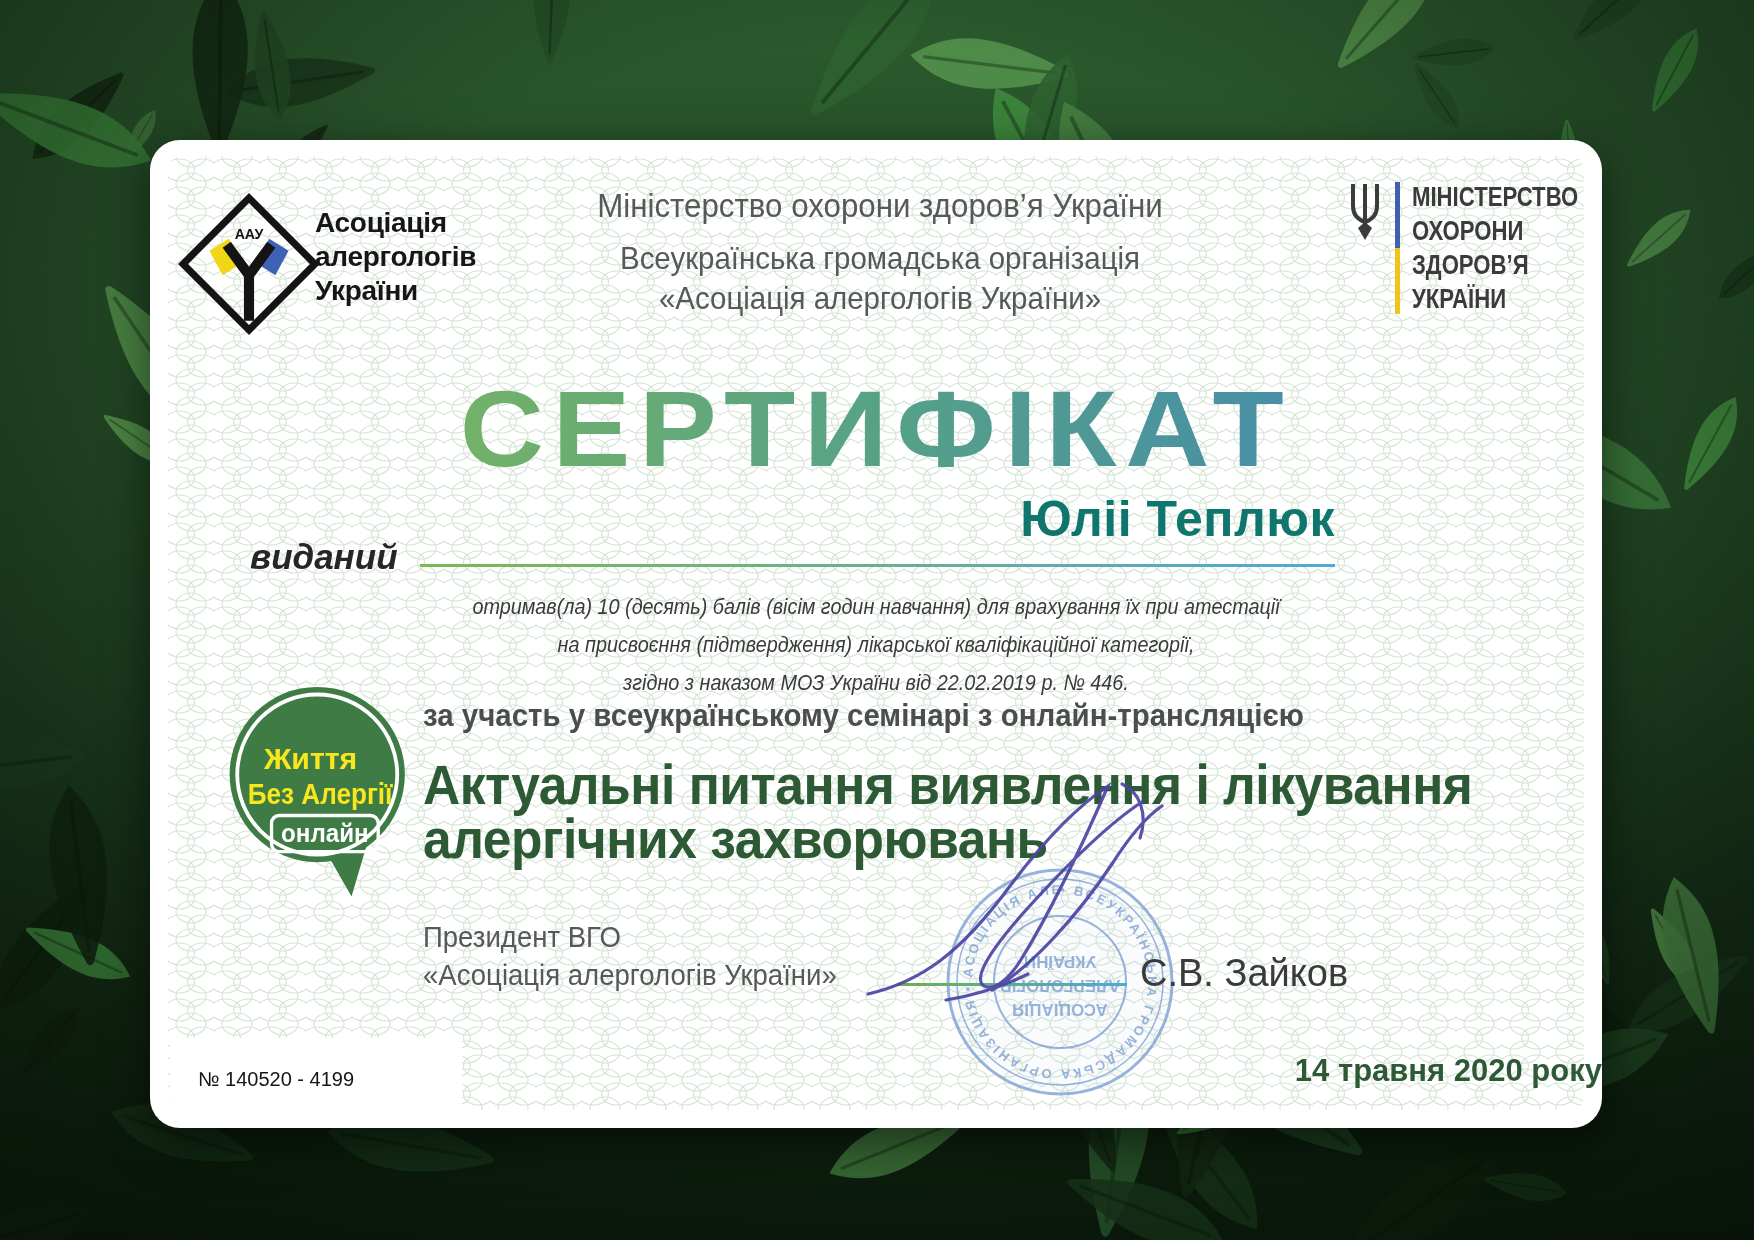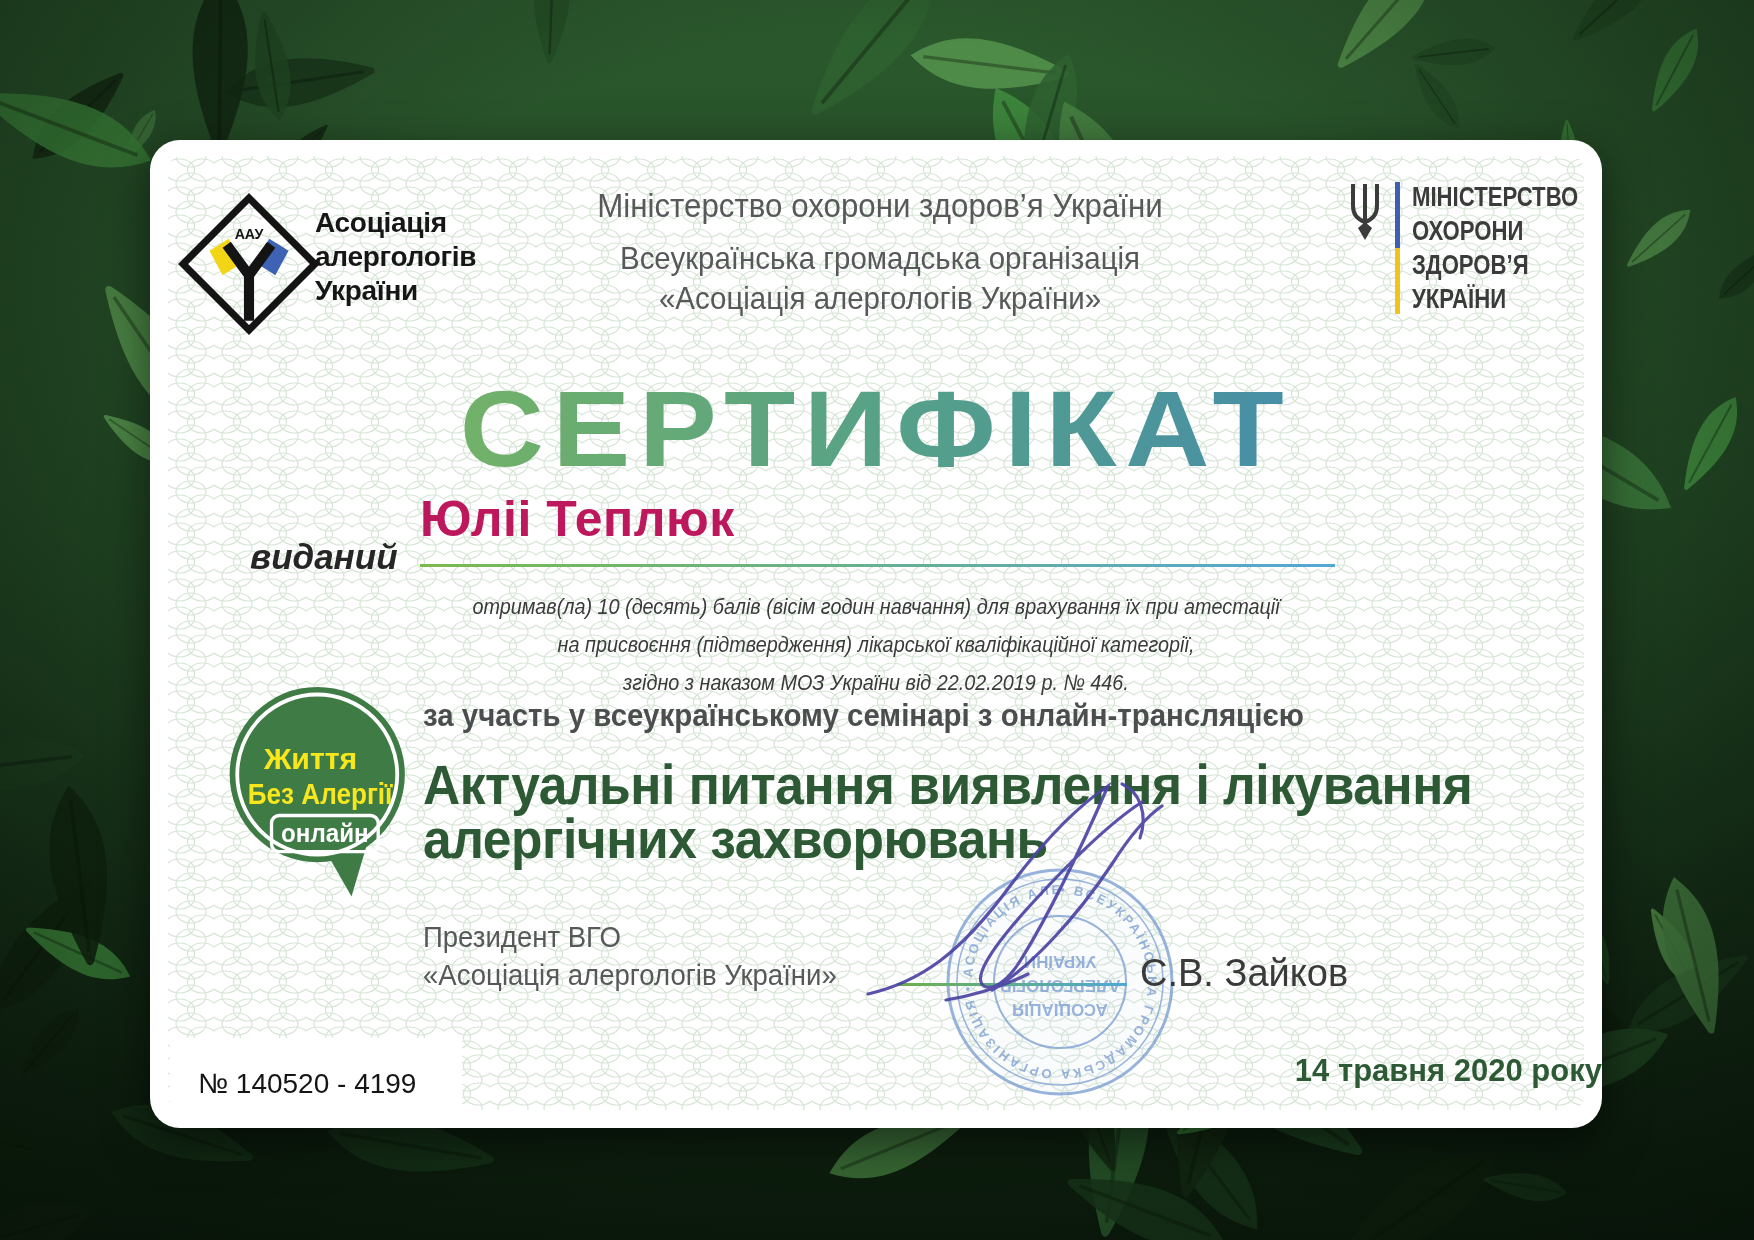--- a/index.html
+++ b/index.html
@@ -29,22 +29,22 @@
   .title{position:absolute;left:0;right:0;top:226px;text-align:center;
         font-size:108px;font-weight:800;letter-spacing:8px;color:#4f9e8e;
         transform:scaleX(1.08);transform-origin:center top;white-space:nowrap;}
   @supports ((-webkit-background-clip:text) or (background-clip:text)){
     .title{background:linear-gradient(90deg,#8ac04e 0%,#55a089 52%,#3a7ec3 100%);
            -webkit-background-clip:text;background-clip:text;color:transparent;}
   }
   
   .issued{position:absolute;left:100px;top:397px;font-size:35px;font-style:italic;
         font-weight:700;color:#262626;}
-  .name{position:absolute;left:270px;top:350px;width:915px;text-align:left;
-        font-size:50px;font-weight:800;color:#be185d;letter-spacing:.5px;}
+  .name{position:absolute;left:270px;top:350px;width:915px;text-align:right;
+        font-size:50px;font-weight:800;color:#0f766e;letter-spacing:.5px;}
   .underline{position:absolute;left:270px;top:424px;width:915px;height:3px;
         background:linear-gradient(90deg,#7cb94e,#52a7d6);}
   .credit{position:absolute;left:206px;top:448px;width:1040px;text-align:center;
         font-style:italic;font-size:22px;line-height:38px;font-weight:500;color:#3a3a3a;
         transform:scaleX(.9);transform-origin:center top;}
   
   .bubble{position:absolute;left:72px;top:540px;}
   .participation{position:absolute;left:273px;top:558px;font-size:31px;font-weight:700;
         color:#4c4d4f;transform:scaleX(.95);transform-origin:left top;white-space:nowrap;}
   .seminar{position:absolute;left:273px;top:618px;font-size:56px;font-weight:800;
@@ -55,21 +55,21 @@
         color:#57585a;transform:scaleX(.95);transform-origin:left top;}
   .stamp{position:absolute;left:790px;top:722px;opacity:.78;}
   .sigline{position:absolute;left:747px;top:843px;width:230px;height:3px;
         background:linear-gradient(90deg,#6db04a,#4fa8d8);}
   .sig{position:absolute;left:700px;top:618px;}
   .signer{position:absolute;left:990px;top:812px;font-size:38px;color:#3a3a3b;}
   
   .datewrap{position:absolute;left:0;right:0;top:912px;text-align:right;
         font-size:31px;font-weight:700;color:#2d5a35;line-height:37px;}
   .numpatch{position:absolute;left:20px;top:898px;width:292px;height:72px;background:#ffffff;}
-  .number{position:absolute;left:48px;top:928px;font-size:28px;color:#151515;}
+  .number{position:absolute;left:48px;top:928px;font-size:20px;color:#151515;}
 </style>
 </head>
 <body>
 
 <div class="scene">
 
   <svg class="bg" width="1754" height="1240" viewBox="0 0 1754 1240">
     <defs>
       <linearGradient id="bgGrad" x1="0" y1="0" x2="0" y2="1">
         <stop offset="0" stop-color="#2c5a2e"></stop>

